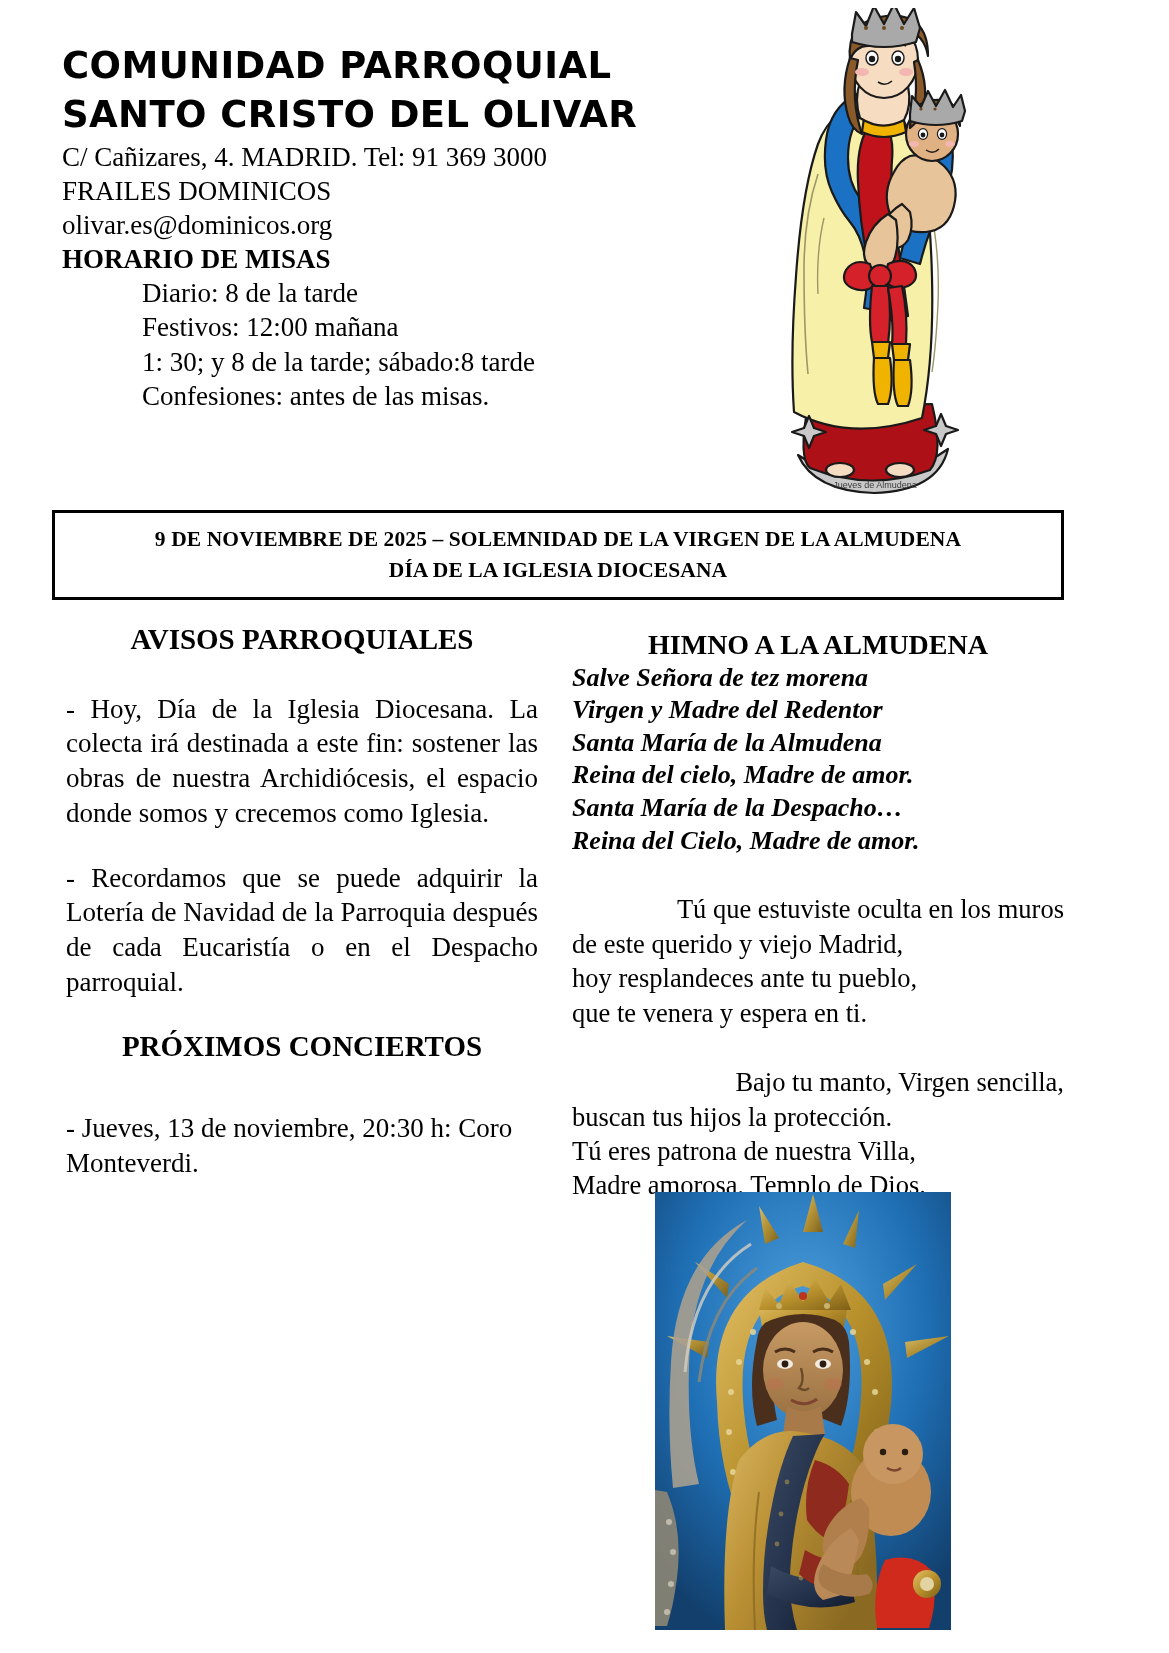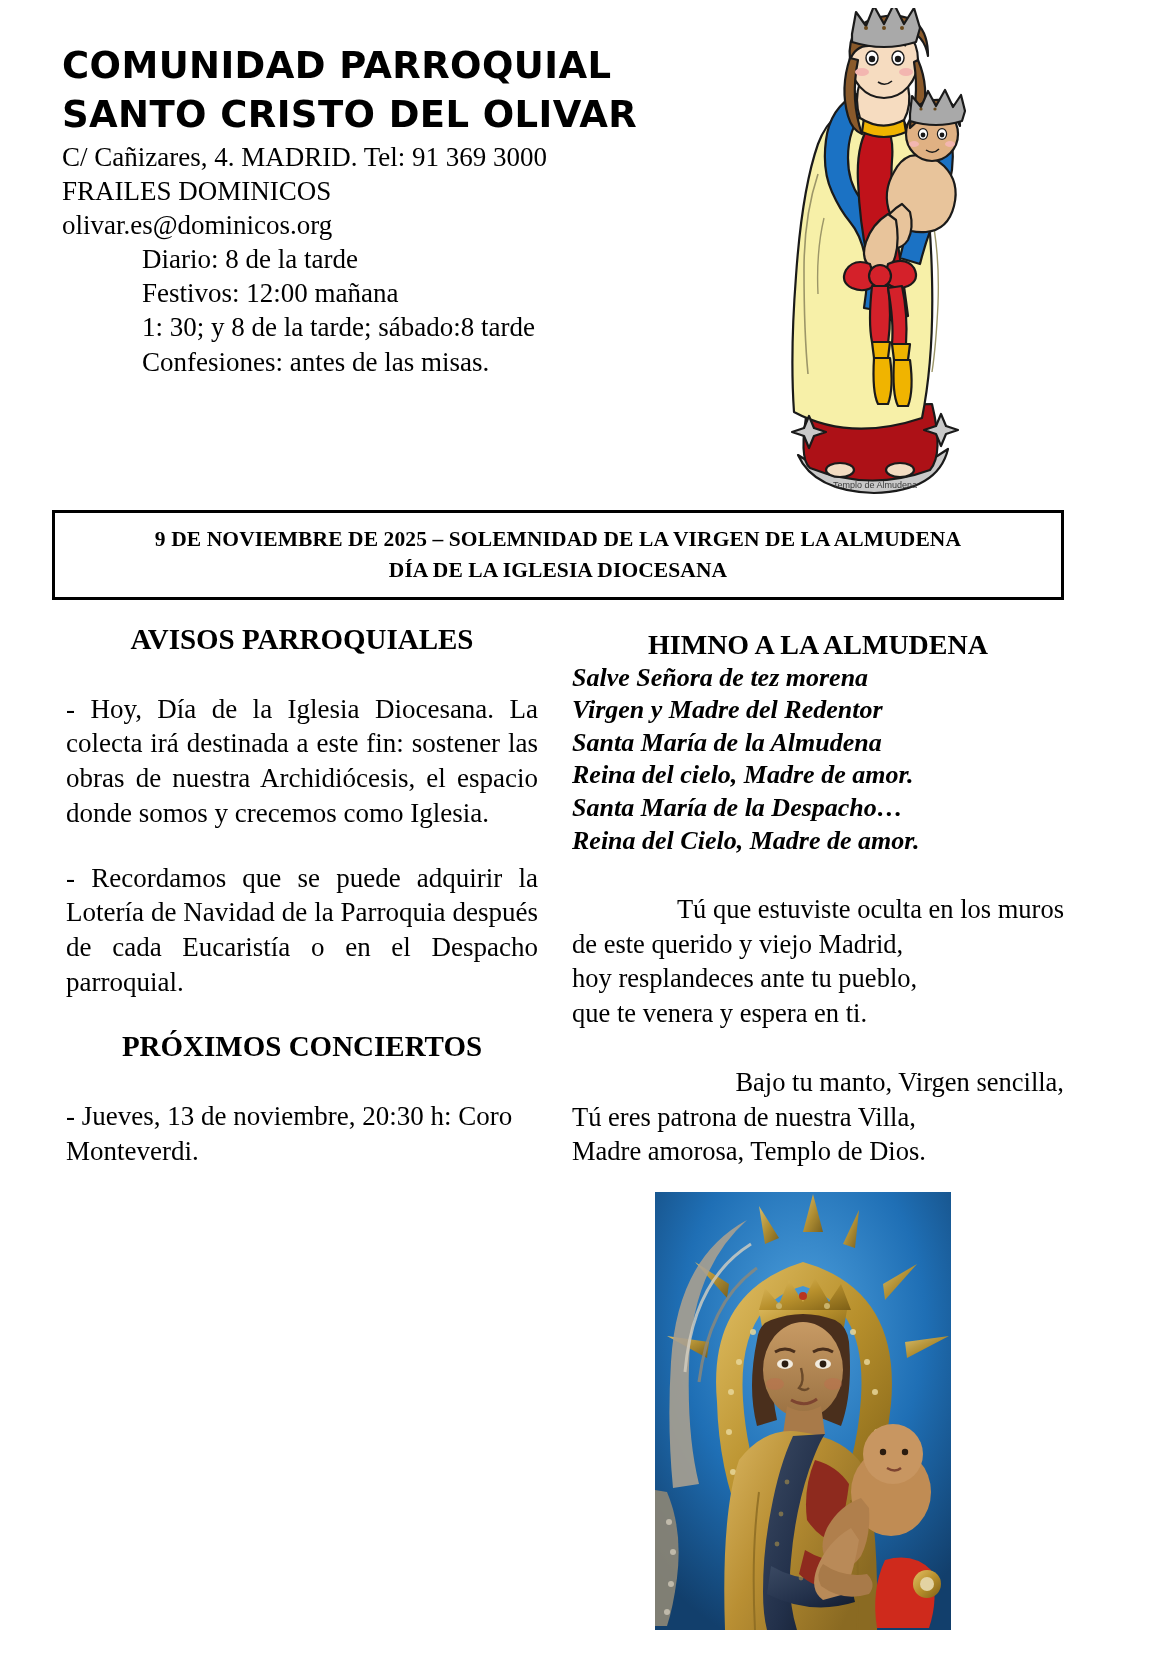--- a/index.html
+++ b/index.html
@@ -122,20 +122,21 @@
   .body-par {
     font-family: "Liberation Serif", serif;
     font-size: 27px;
     line-height: 1.285;
     text-align: justify;
     text-justify: inter-word;
     margin: 0;
   }
   .body-par.nojust {
     text-align: left;
+    margin-top: 12px;
   }
   .gap-lg { height: 35px; }
   .gap-md { height: 30px; }
 
   .verse {
     font-family: "Liberation Serif", serif;
     font-size: 26px;
     line-height: 1.255;
     font-style: italic;
     white-space: nowrap;
@@ -165,20 +166,21 @@
 <body>
 
 <div class="page">
 
   <div class="header">
     <div class="title-line">COMUNIDAD PARROQUIAL</div>
     <div class="title-line">SANTO CRISTO DEL OLIVAR</div>
     <div class="addr-line">C/ Cañizares, 4. MADRID. Tel: 91 369 3000</div>
     <div class="addr-line">FRAILES DOMINICOS</div>
     <div class="addr-line">olivar.es@dominicos.org</div>
+    <div class="addr-line bold">HORARIO DE MISAS</div>
     <div class="sched-line">Diario: 8 de la tarde</div>
     <div class="sched-line">Festivos: 12:00 mañana</div>
     <div class="sched-line">1: 30; y  8 de la tarde; sábado:8 tarde</div>
     <div class="sched-line">Confesiones: antes de las misas.</div>
   </div>
 
   <div class="illus">
     <svg width="230" height="500" viewBox="0 0 230 500" xmlns="http://www.w3.org/2000/svg">
       <g stroke="#1a1a1a" stroke-width="2.2" stroke-linejoin="round">
 
@@ -254,21 +256,21 @@
         <path d="M112 334 l2 16 l14 0 l2 -16 z" fill="#f0b400"></path>
         <path d="M132 336 l2 16 l14 0 l2 -16 z" fill="#f0b400"></path>
         <path d="M114 350 q-2 34 4 46 l10 0 q6 -16 2 -46 z" fill="#f0b400"></path>
         <path d="M134 352 q-2 34 4 46 l10 0 q6 -16 2 -46 z" fill="#f0b400"></path>
 
         <path d="M44 420 l5 -12 l5 12 l12 4 l-12 4 l-5 12 l-5 -12 l-12 -4 z" fill="#c9c9c9"></path>
         <path d="M176 418 l5 -12 l5 12 l12 4 l-12 4 l-5 12 l-5 -12 l-12 -4 z" fill="#c9c9c9"></path>
       </g>
     </svg>
   </div>
-  <div class="illus-caption">Templo de Almudena</div>
+  <div class="illus-caption">Jueves de Almudena</div>
 
   <div class="banner">
     <div class="banner-line">9 DE NOVIEMBRE DE 2025 – SOLEMNIDAD DE LA VIRGEN DE LA ALMUDENA</div>
     <div class="banner-line">DÍA DE LA IGLESIA DIOCESANA</div>
   </div>
 
   <div class="col-left">
     <div class="sec-head">AVISOS PARROQUIALES</div>
     <div class="gap-lg"></div>
     <p class="body-par">- Hoy, Día de la Iglesia Diocesana. La colecta irá destinada a este fin: sostener las obras de nuestra Archidiócesis, el espacio donde somos y crecemos como Iglesia.</p>
@@ -288,20 +290,21 @@
     <div class="verse">Reina del cielo, Madre de amor.</div>
     <div class="verse">Santa María de la Despacho…</div>
     <div class="verse">Reina del Cielo, Madre de amor.</div>
     <div class="gap-lg"></div>
     <div class="verse-roman verse-indent">Tú que estuviste oculta en los muros</div>
     <div class="verse-roman">de este querido y viejo Madrid,</div>
     <div class="verse-roman">hoy resplandeces ante tu pueblo,</div>
     <div class="verse-roman">que te venera y espera en ti.</div>
     <div class="gap-lg"></div>
     <div class="verse-roman verse-indent">Bajo tu manto, Virgen sencilla,</div>
+    <div class="verse-roman">buscan tus hijos la protección.</div>
     <div class="verse-roman">Tú eres patrona de nuestra Villa,</div>
     <div class="verse-roman">Madre amorosa, Templo de Dios.</div>
   </div>
 
   <div class="photo">
     <svg width="296" height="438" viewBox="0 0 296 438" xmlns="http://www.w3.org/2000/svg">
       <defs>
         <radialGradient id="halo" cx="50%" cy="30%" r="75%">
           <stop offset="0%" stop-color="#4d9fdc"></stop>
           <stop offset="55%" stop-color="#1f6fb5"></stop>

